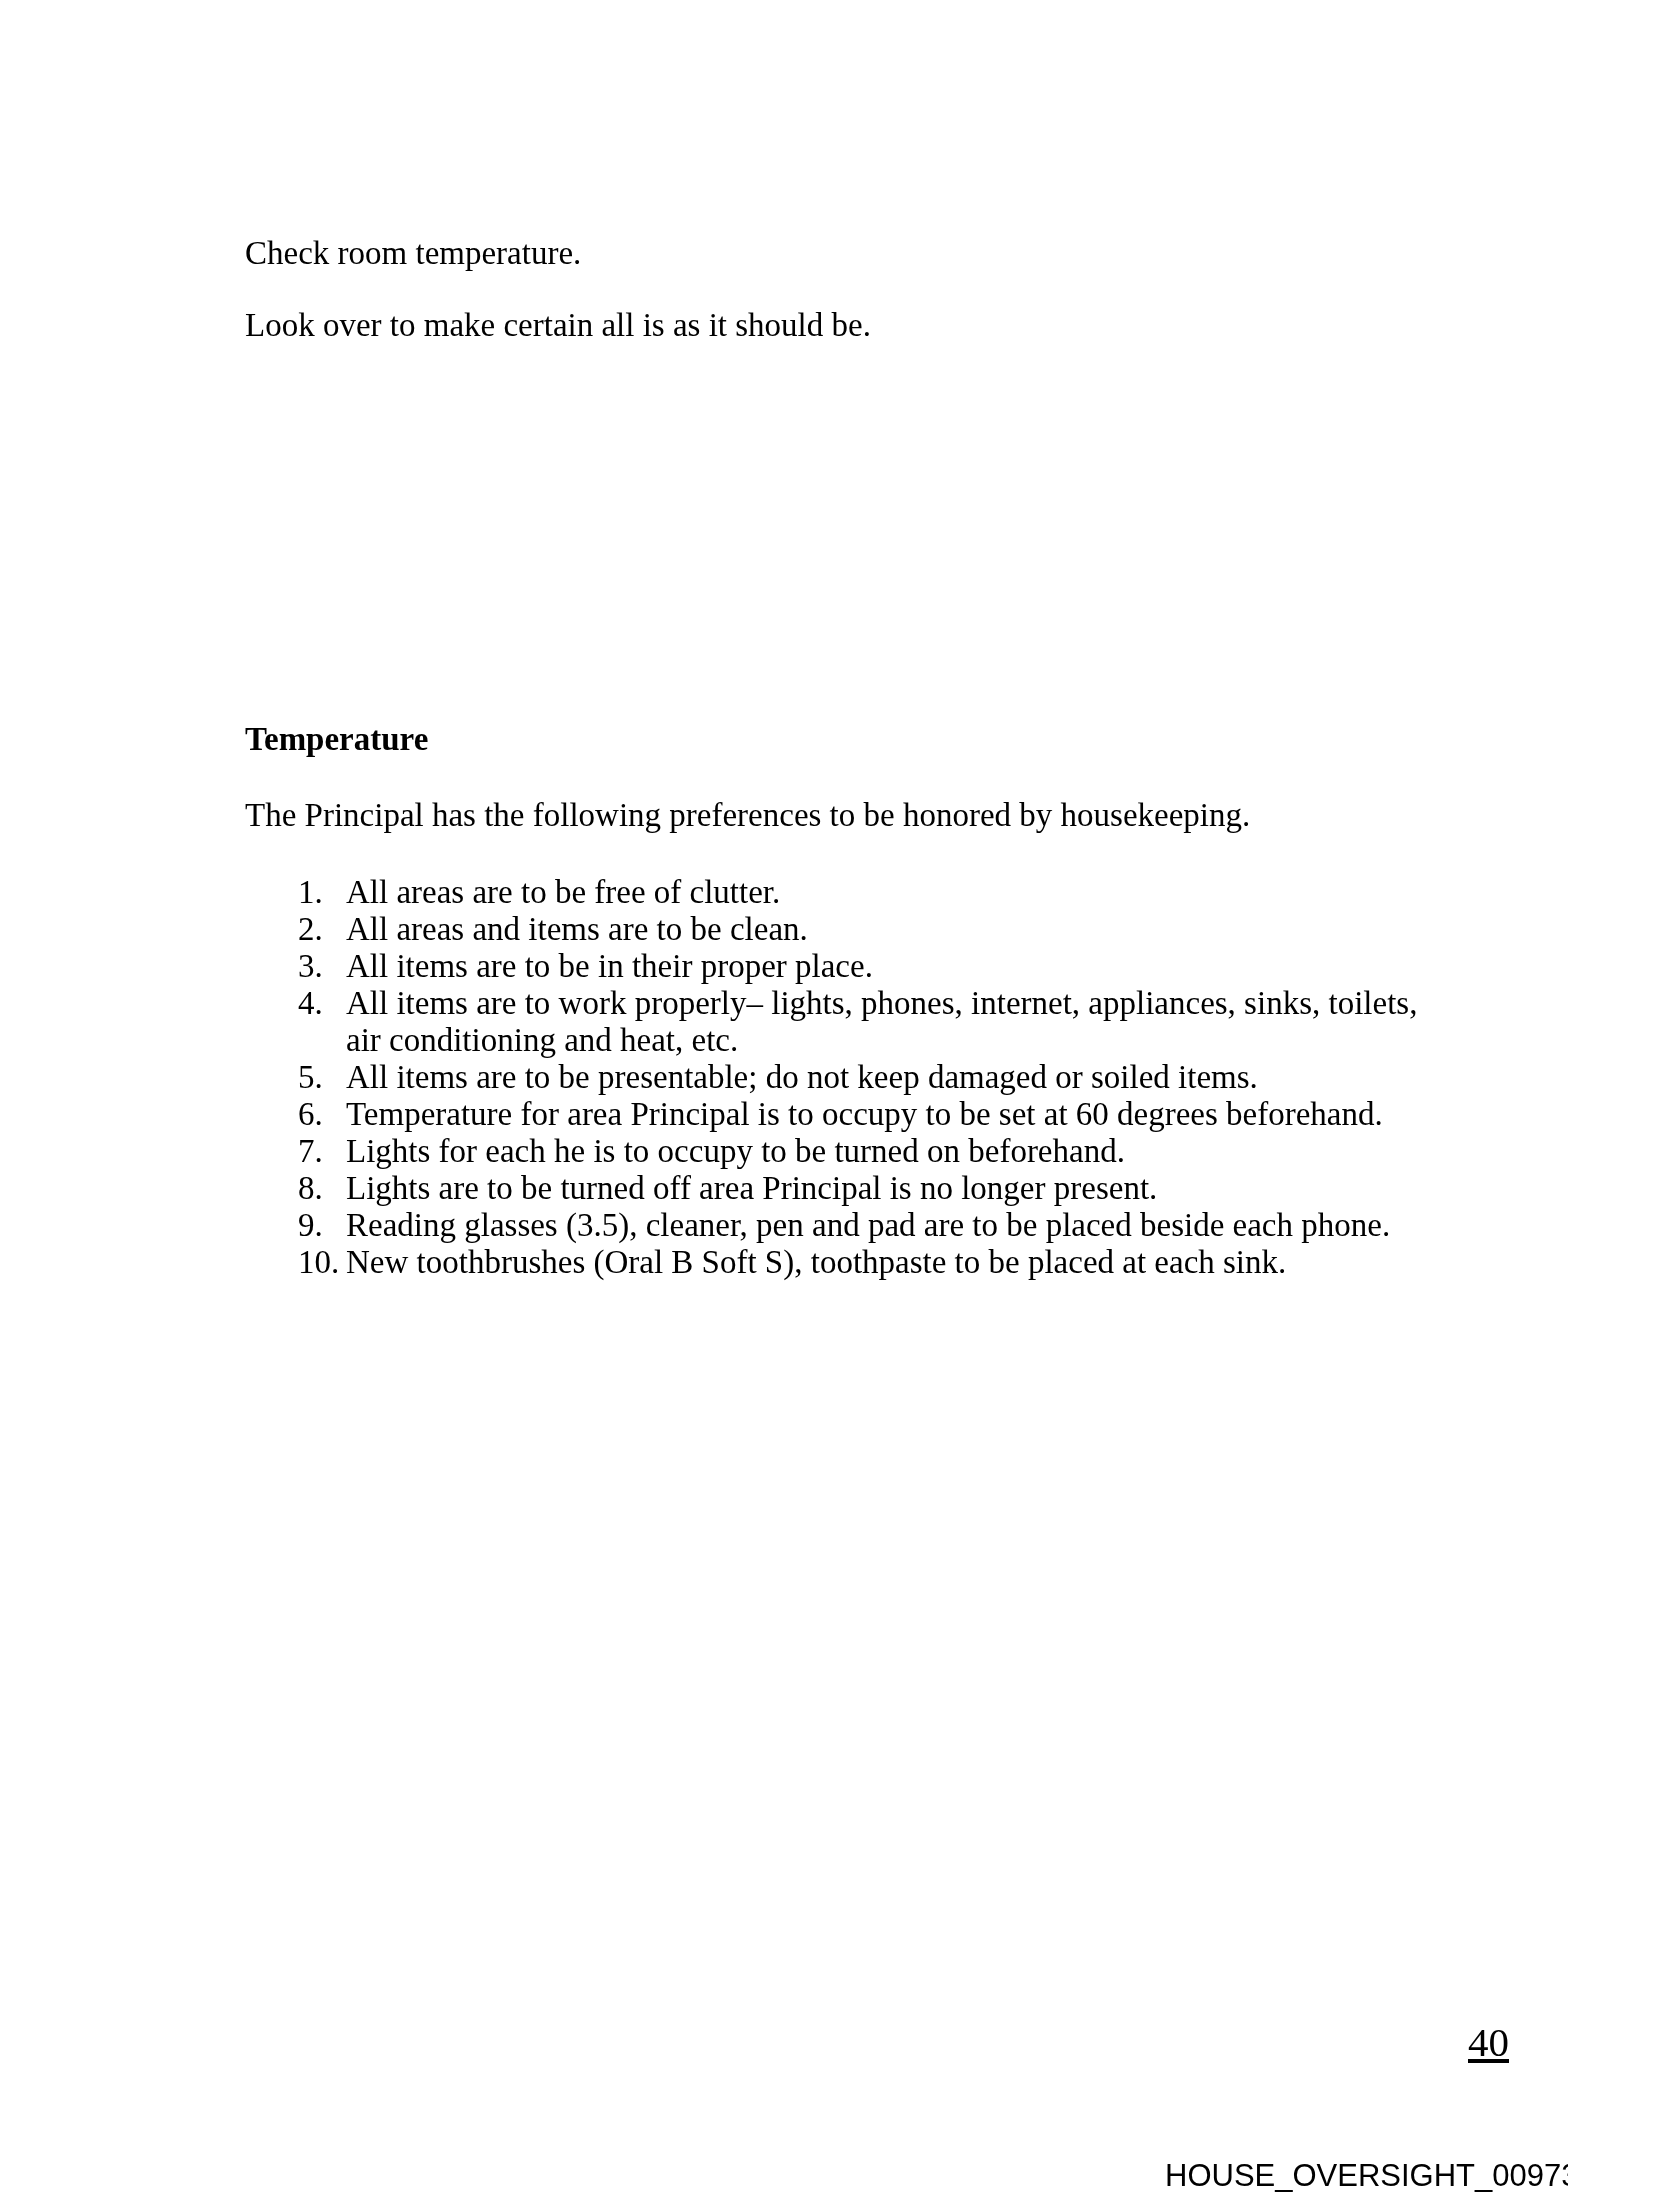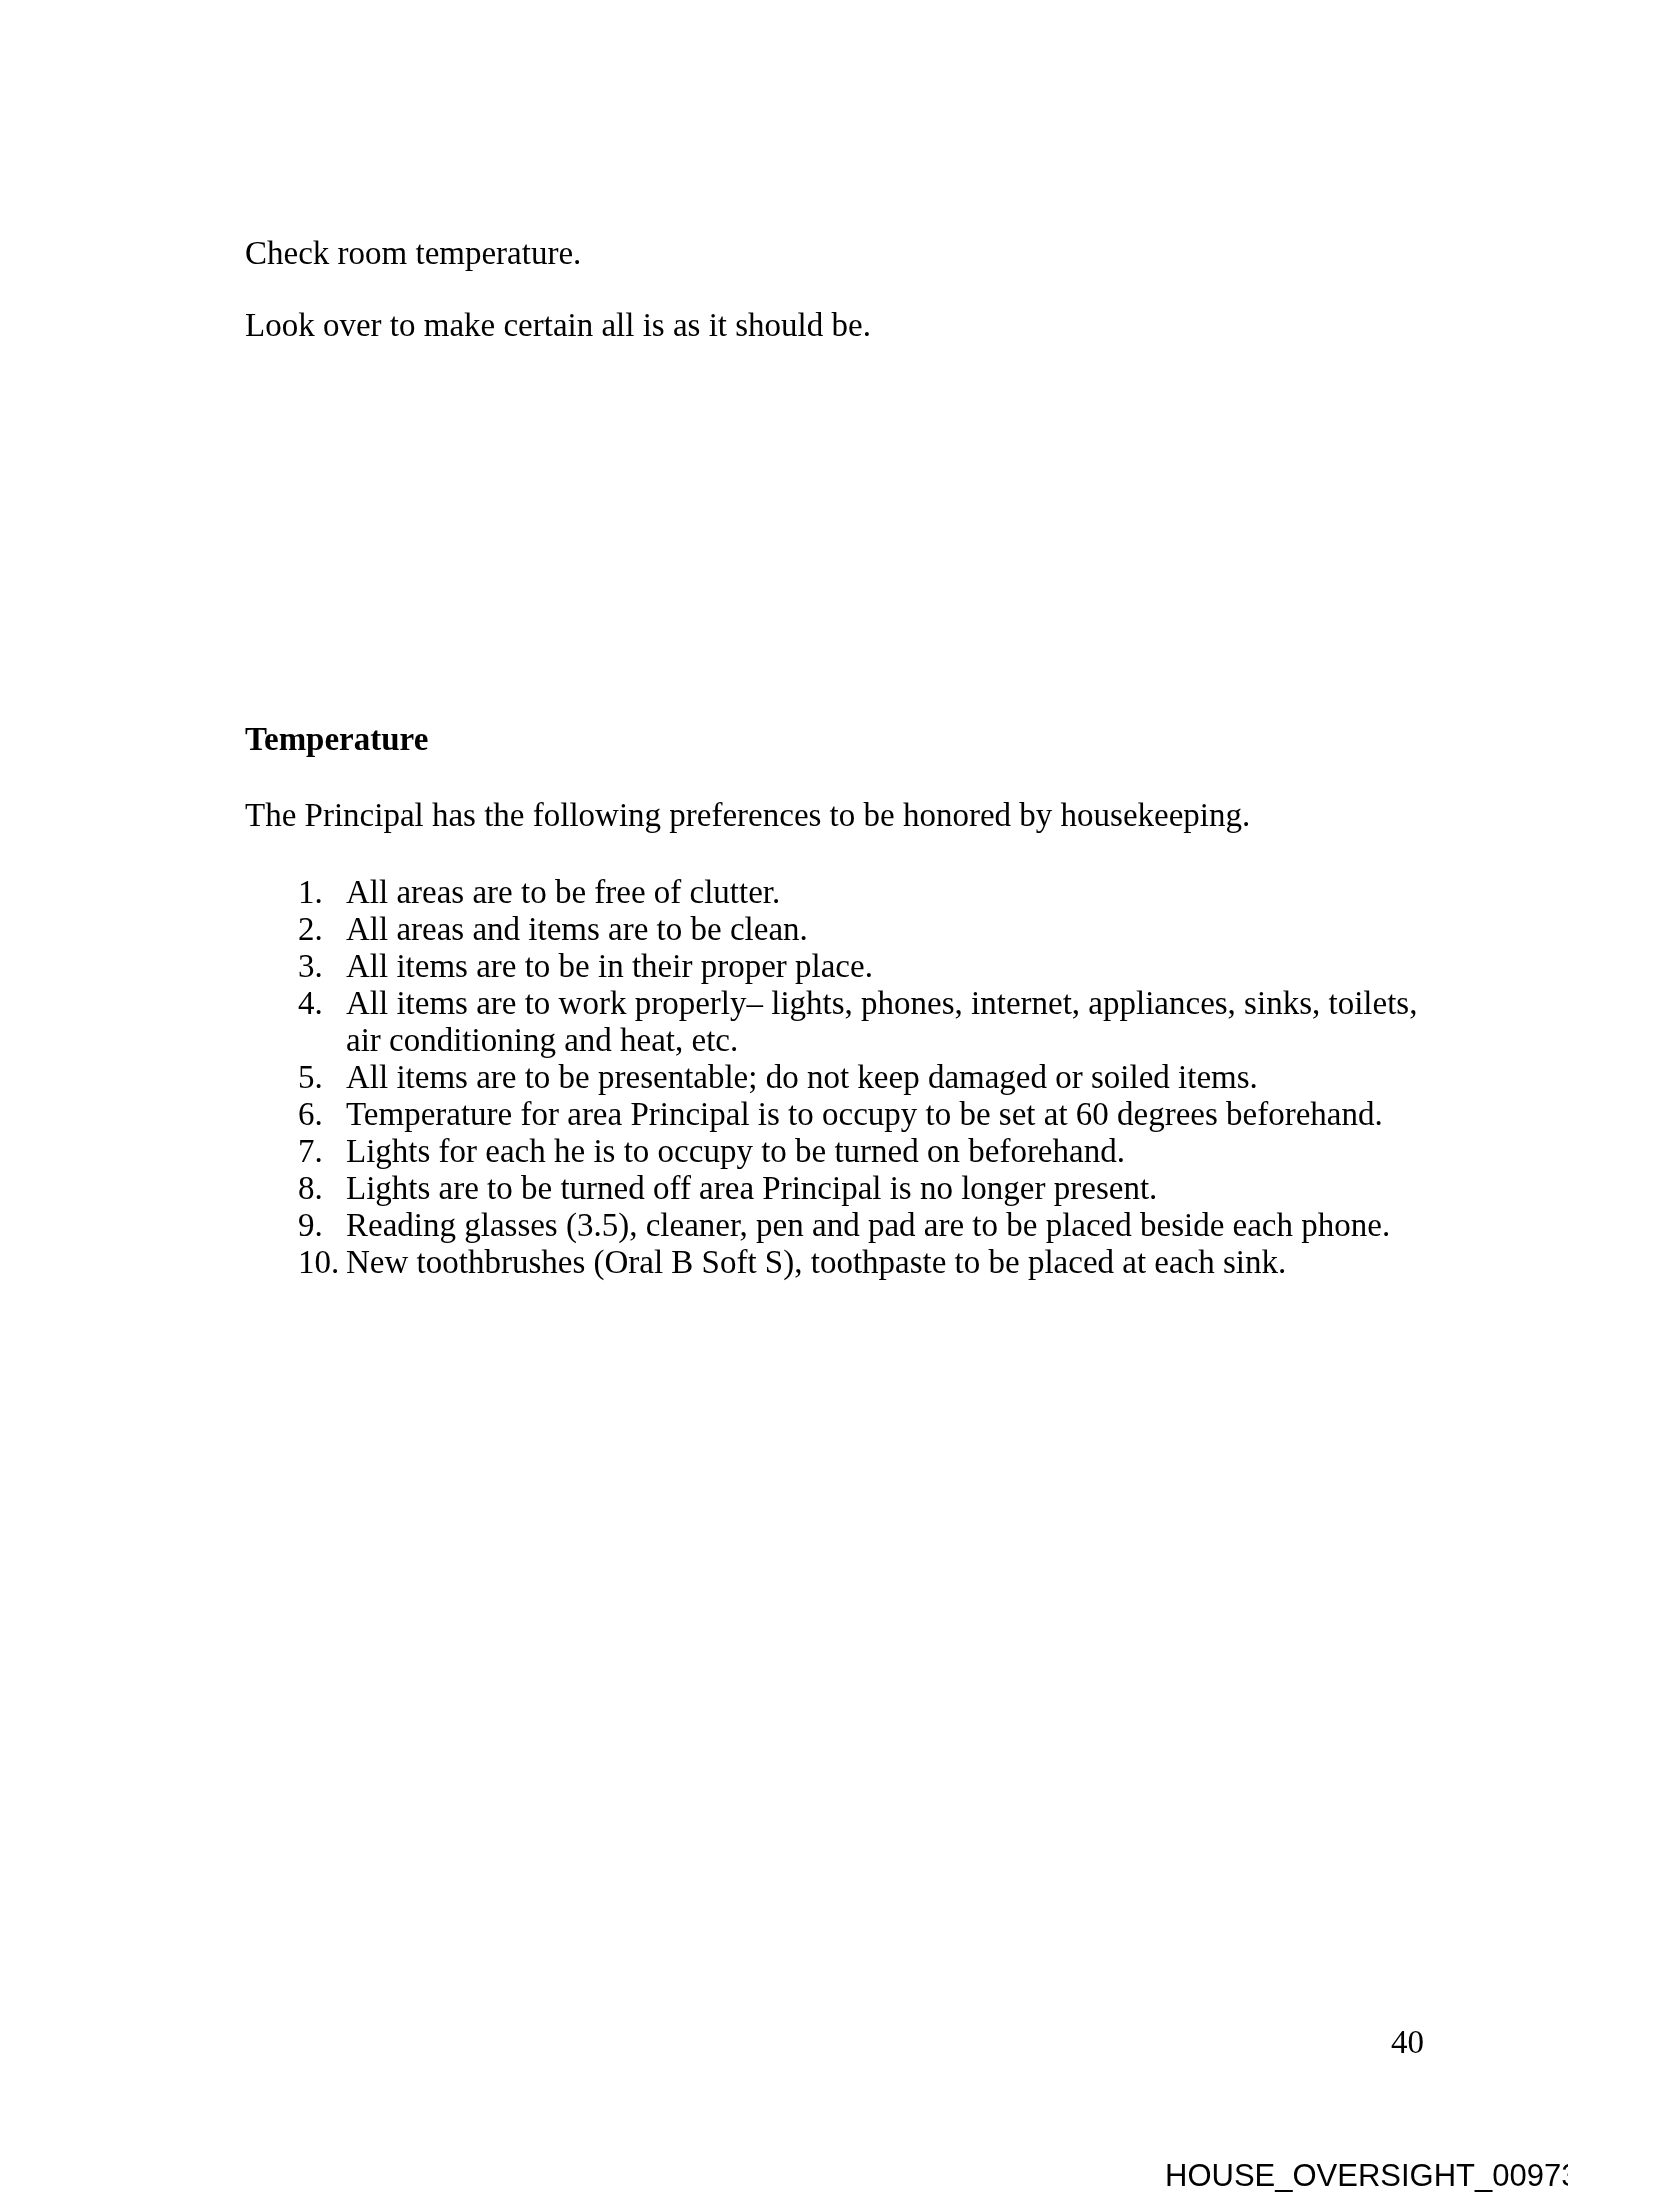--- a/index.html
+++ b/index.html
@@ -43,25 +43,26 @@
   .num {
     flex: 0 0 48px;
     white-space: pre;
   }
   .item-text {
     white-space: pre;
     font-family: Liberation Serif, serif;
   }
   .page-number {
     position: absolute;
-    left: 1391px;
+    left: 1468px;
     top: 2024px;
-    font-size: 33px;
+    font-size: 41px;
     line-height: 37px;
     white-space: pre;
+    text-decoration: underline;
   }
   .bates {
     position: absolute;
     left: 1165px;
     top: 2157px;
     font-family: "Liberation Sans", "DejaVu Sans", sans-serif;
     font-size: 31px;
     line-height: 37px;
     white-space: pre;
     text-align: right;

